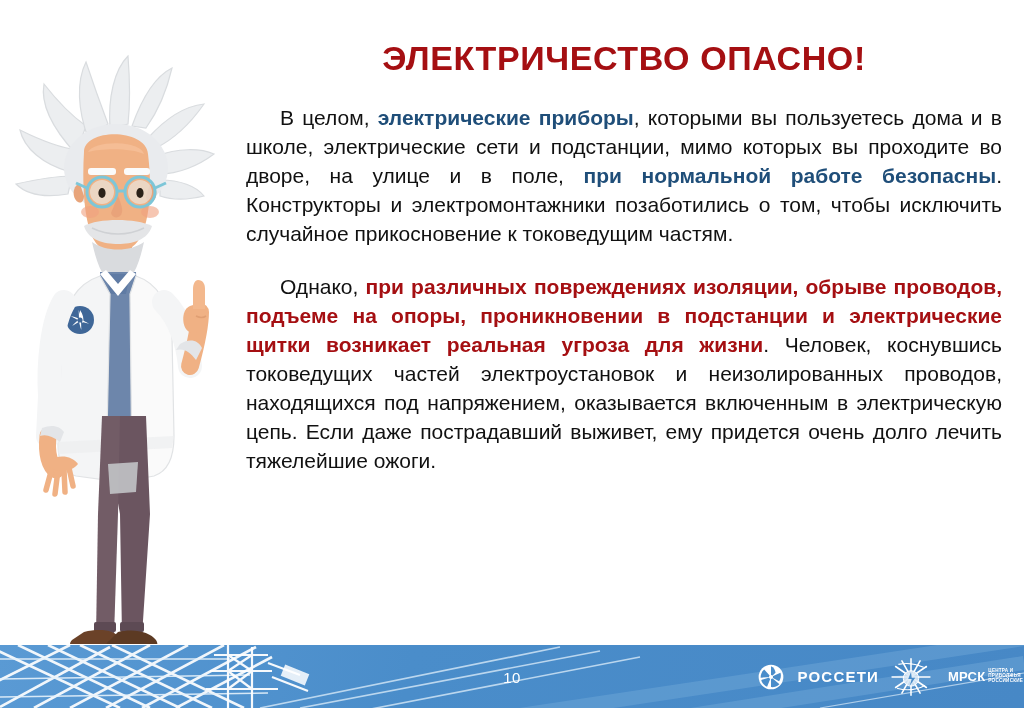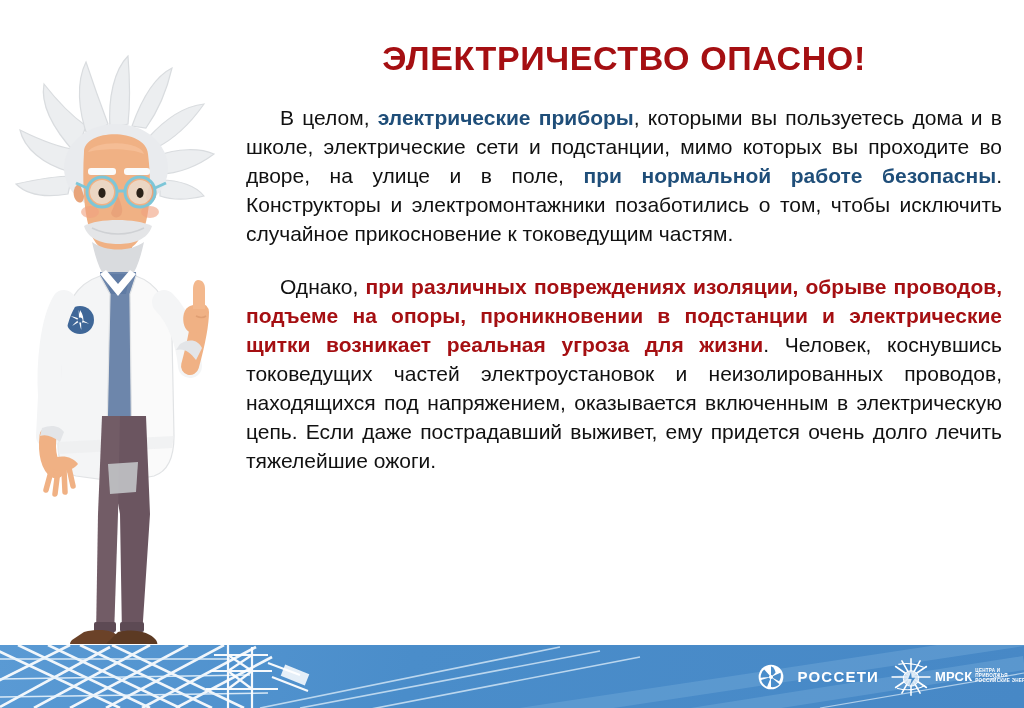--- a/index.html
+++ b/index.html
@@ -123,21 +123,21 @@
     font-family: "Liberation Sans", "DejaVu Sans", sans-serif;
   }
 
   .logo-mrsk {
     position: absolute;
     right: 8px;
     top: 50%;
     transform: translateY(-50%);
     display: flex;
     align-items: center;
-    gap: 3px;
+    gap: 16px;
     width: 126px;
     height: 44px;
   }
   .logo-mrsk .sunburst { width: 42px; height: 42px; flex: 0 0 42px; }
   .logo-mrsk .sunburst svg { display:block; width:100%; height:100%; }
   .logo-mrsk .mrsk-text { display: flex; align-items: center; gap: 3px; }
   .logo-mrsk .mrsk-abbr {
     color: #ffffff;
     font-size: 13px;
     font-weight: bold;
@@ -353,20 +353,21 @@
           <path d="M252 10 L228 26"></path>
           <path d="M228 26 L252 44"></path>
           <path d="M252 26 L228 44"></path>
           <path d="M268 18 L300 30"></path>
           <path d="M272 32 L308 46"></path>
         </g>
         <rect x="282" y="24" width="26" height="12" fill="#ffffff" opacity="0.85" transform="rotate(22 295 30)"></rect>
       </svg>
     </div>
 
+    <div class="page-number">10</div>
 
     <div class="logo-rosseti">
       <span class="mark">
         <svg viewBox="0 0 40 40" xmlns="http://www.w3.org/2000/svg" aria-hidden="true">
           <circle cx="20" cy="20" r="19" fill="#ffffff"></circle>
           <g fill="#4a8dca">
             <path d="M20 20 L20 3.5 C24 5 26.5 9 27 13.5 Z"></path>
             <path d="M20 20 L34.5 13.5 C36 18 35 23 32.5 26.5 Z"></path>
             <path d="M20 20 L33 31 C29.5 34.5 24.5 36 20 35.5 Z"></path>
             <path d="M20 20 L14 35 C9.5 33 6 29 5 24.5 Z"></path>

